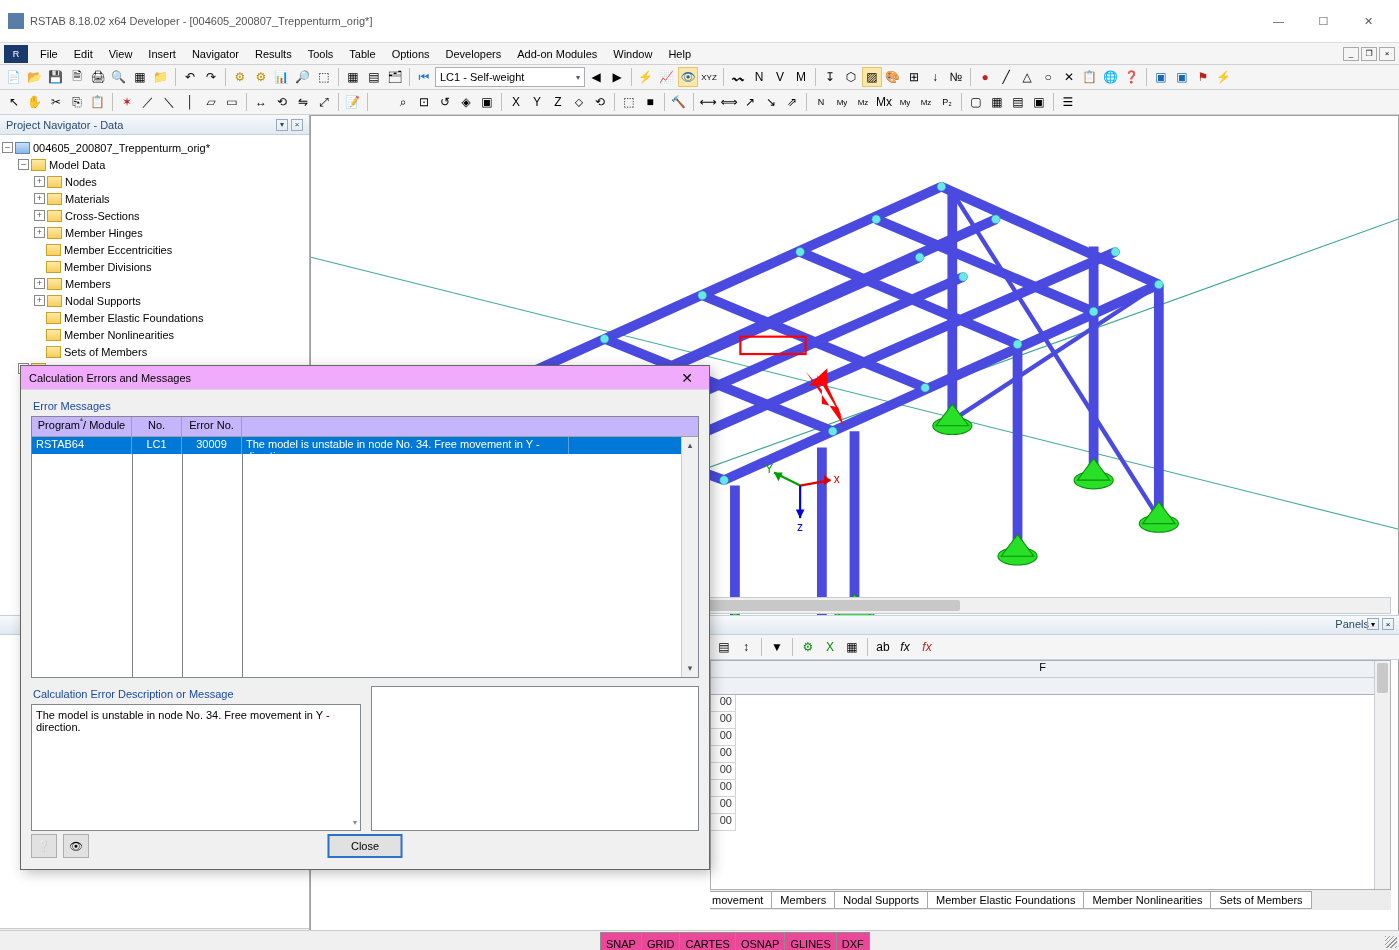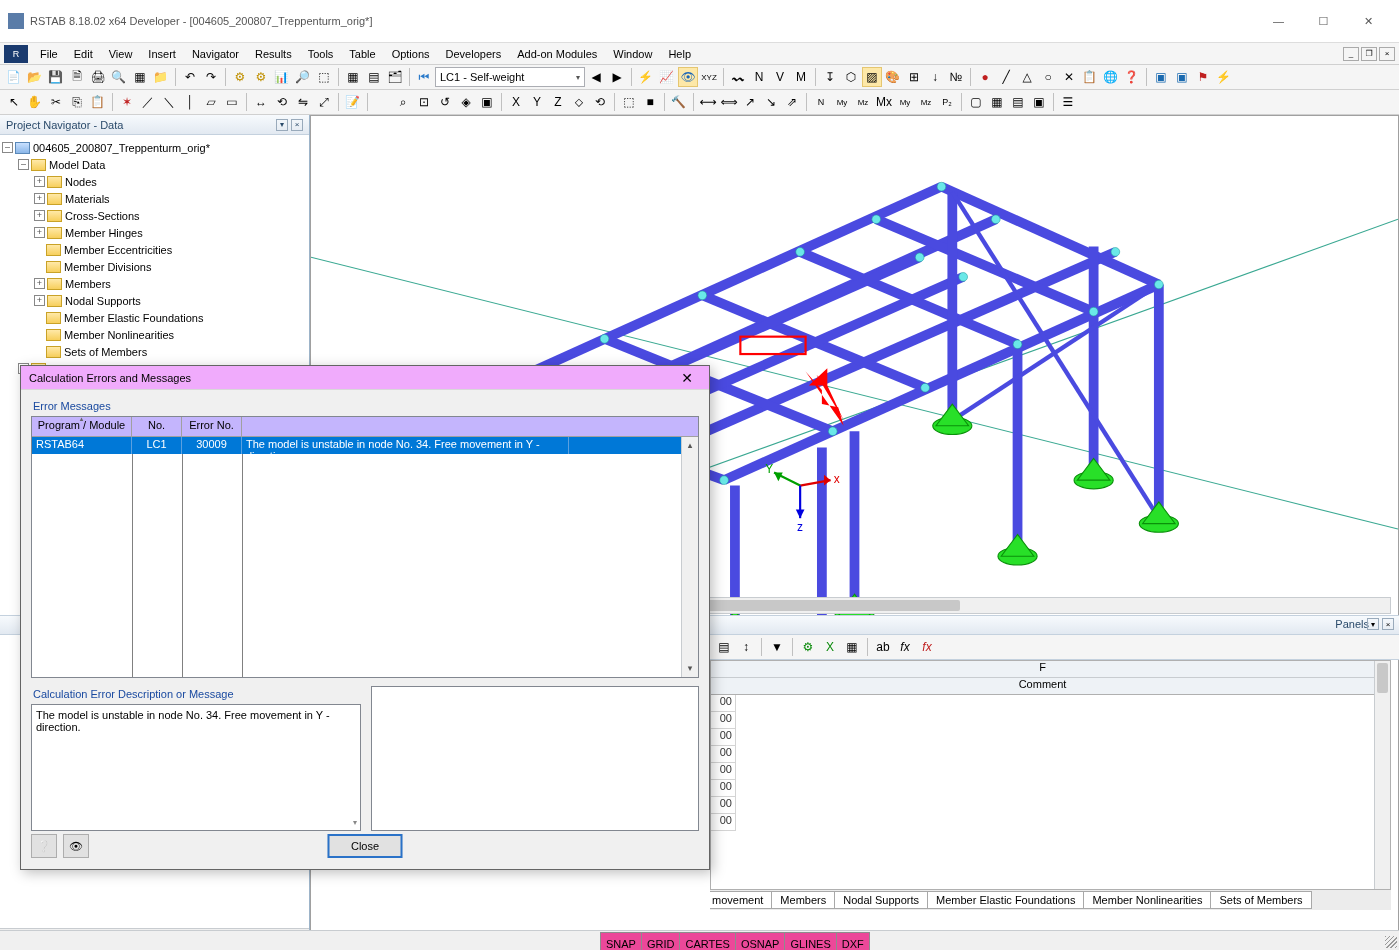--- a/index.html
+++ b/index.html
@@ -500,21 +500,20 @@
   <div class="tb-btn">▦</div>
   <div class="tb-sep"></div>
   <div class="tb-btn">ab</div>
   <div class="tb-btn" style="font-style:italic;">fx</div>
   <div class="tb-btn" style="font-style:italic;color:#c02020;">fx</div>
 </div>
 
 <div class="table-area">
   <div class="colhead">
     <div class="fcol">F</div>
-    <div class="commentcol">Comment</div>
   </div>
   <div class="rows">
     <div>
         <div class="cell">00</div>
       </div>
     <div>
         <div class="cell">00</div>
       </div>
     <div>
         <div class="cell">00</div>

